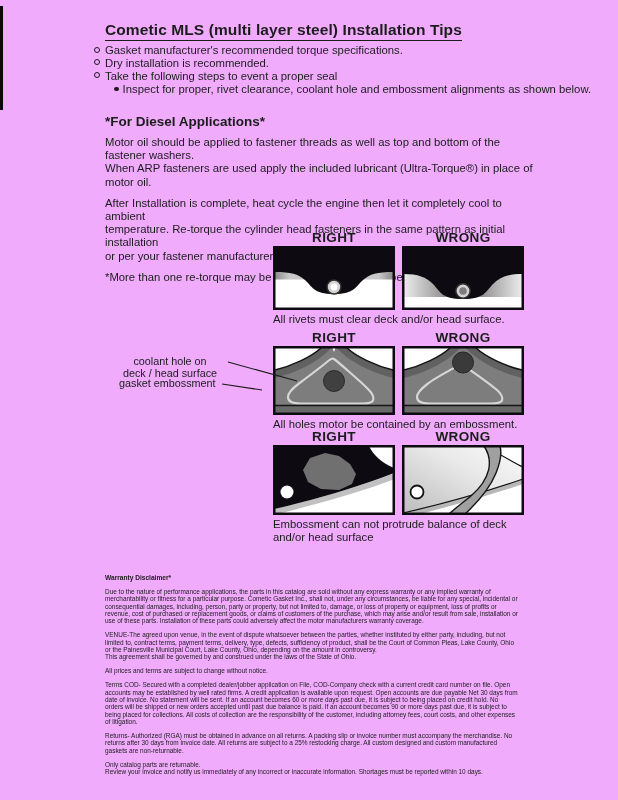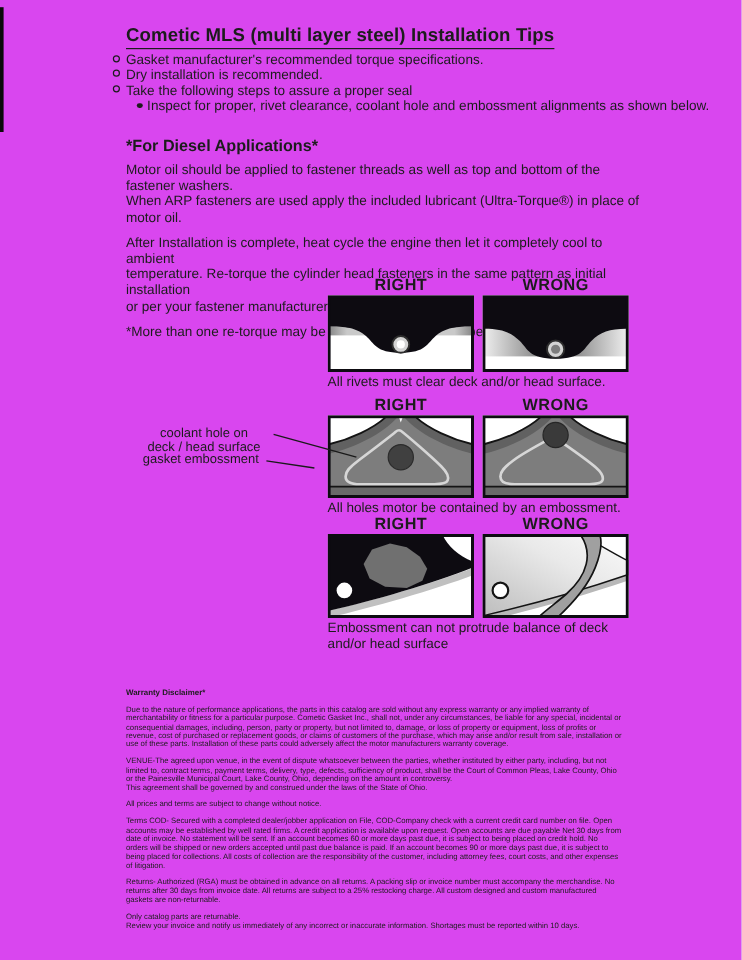--- a/index.html
+++ b/index.html
@@ -1,16 +1,16 @@
 <!DOCTYPE html>
 <html><head>
 <meta charset="utf-8">
 <style>
   html,body{margin:0;padding:0;background:#e8e8e8;}
-  .page{position:relative;width:618px;height:800px;background:#d946ef;overflow:hidden;
+  .page{position:relative;width:618px;height:800px;background:#f0abfc;overflow:hidden;
         font-family:"Liberation Sans","DejaVu Sans",sans-serif;color:#1c1c1c;}
   .edge-line{position:absolute;left:0;top:6px;width:2.5px;height:104px;background:#0a0a0a;}
 
   
   .title{position:absolute;left:105px;top:21px;}
   .title h1{margin:0;font-size:15.5px;font-weight:bold;display:inline-block;
             border-bottom:1.6px solid #1c1c1c;padding-bottom:1px;letter-spacing:0.1px;}
 
   
   .tips{position:absolute;left:94px;top:44px;width:505px;font-size:11.3px;line-height:12.9px;}
@@ -55,21 +55,21 @@
 <div class="page">
   <div class="edge-line"></div>
 
   <div class="title">
     <h1>Cometic MLS (multi layer steel) Installation Tips</h1>
   </div>
 
   <div class="tips">
     <div class="row"><span class="ring"></span><span>Gasket manufacturer's recommended torque specifications.</span></div>
     <div class="row"><span class="ring"></span><span>Dry installation is recommended.</span></div>
-    <div class="row"><span class="ring"></span><span>Take the following steps to assure a proper seal</span></div>
+    <div class="row"><span class="ring"></span><span>Take the following steps to event a proper seal</span></div>
     <div class="row sub"><span class="dot"></span><span>Inspect for proper, rivet clearance, coolant hole and embossment alignments as shown below.</span></div>
   </div>
 
   <div class="diesel">
     <h2>*For Diesel Applications*</h2>
     <p>Motor oil should be applied to fastener threads as well as top and bottom of the fastener washers.
 When ARP fasteners are used apply the included lubricant (Ultra-Torque®) in place of motor oil.</p>
     <p>After Installation is complete, heat cycle the engine then let it completely cool to ambient
 temperature. Re-torque the cylinder head fasteners in the same pattern as initial installation
 or per your fastener manufacturer's recommendations.</p>

